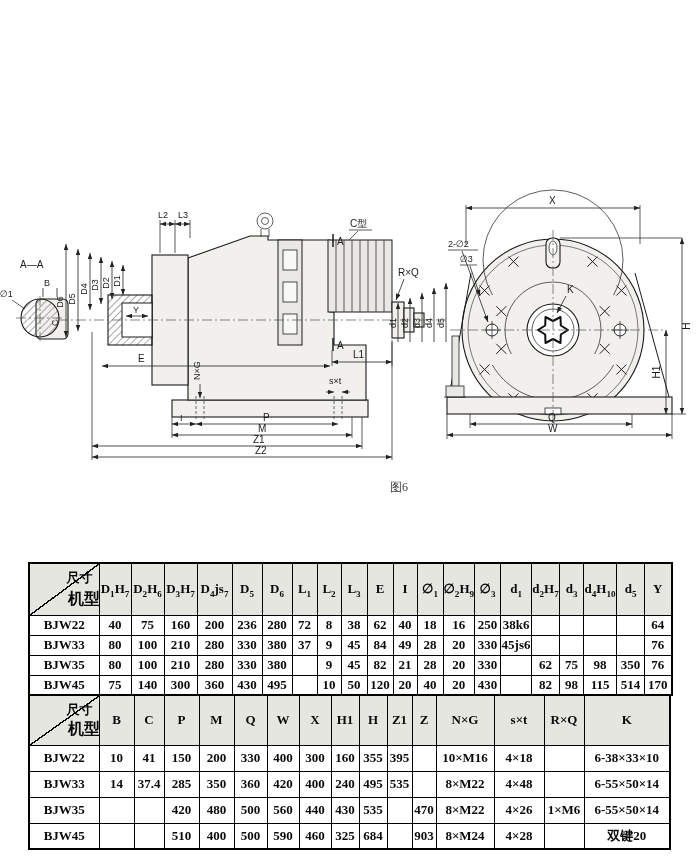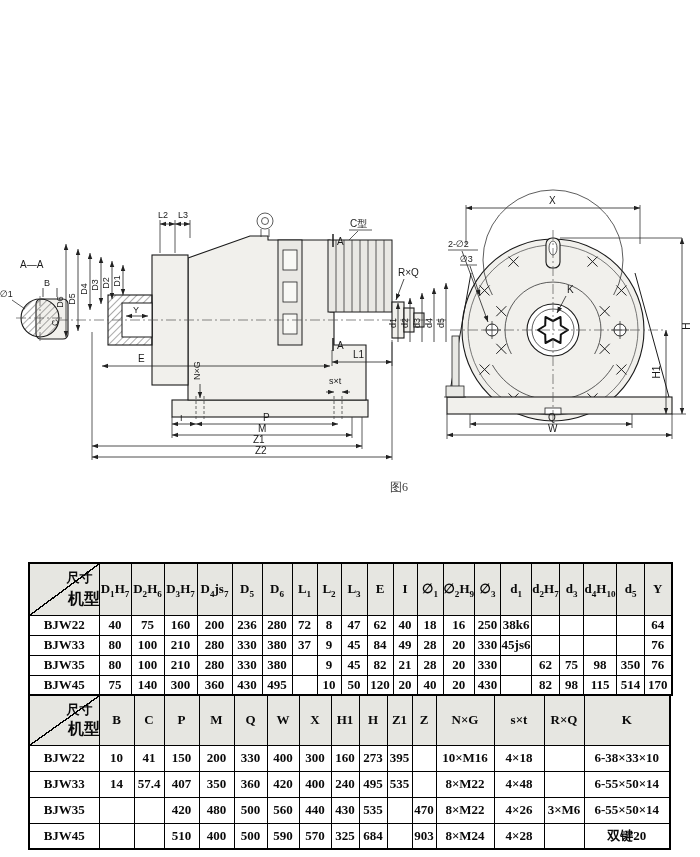--- a/index.html
+++ b/index.html
@@ -342,21 +342,21 @@
           <tr>
             <th>BJW22</th>
             <td>40</td>
             <td>75</td>
             <td>160</td>
             <td>200</td>
             <td>236</td>
             <td>280</td>
             <td>72</td>
             <td>8</td>
-            <td>47</td>
+            <td>38</td>
             <td>62</td>
             <td>40</td>
             <td>18</td>
             <td>16</td>
             <td>250</td>
             <td>38k6</td>
             <td></td>
             <td></td>
             <td></td>
             <td></td>
@@ -479,33 +479,33 @@
           <tr>
             <th>BJW22</th>
             <td>10</td>
             <td>41</td>
             <td>150</td>
             <td>200</td>
             <td>330</td>
             <td>400</td>
             <td>300</td>
             <td>160</td>
-            <td>273</td>
+            <td>355</td>
             <td>395</td>
             <td></td>
             <td>10×M16</td>
             <td>4×18</td>
             <td></td>
             <td>6-38×33×10</td>
           </tr>
           <tr>
             <th>BJW33</th>
             <td>14</td>
-            <td>57.4</td>
-            <td>407</td>
+            <td>37.4</td>
+            <td>285</td>
             <td>350</td>
             <td>360</td>
             <td>420</td>
             <td>400</td>
             <td>240</td>
             <td>495</td>
             <td>535</td>
             <td></td>
             <td>8×M22</td>
             <td>4×48</td>
@@ -520,32 +520,32 @@
             <td>480</td>
             <td>500</td>
             <td>560</td>
             <td>440</td>
             <td>430</td>
             <td>535</td>
             <td></td>
             <td>470</td>
             <td>8×M22</td>
             <td>4×26</td>
-            <td>3×M6</td>
+            <td>1×M6</td>
             <td>6-55×50×14</td>
           </tr>
           <tr>
             <th>BJW45</th>
             <td></td>
             <td></td>
             <td>510</td>
             <td>400</td>
             <td>500</td>
             <td>590</td>
-            <td>570</td>
+            <td>460</td>
             <td>325</td>
             <td>684</td>
             <td></td>
             <td>903</td>
             <td>8×M24</td>
             <td>4×28</td>
             <td></td>
             <td>双键20</td>
           </tr>
         </tbody>

